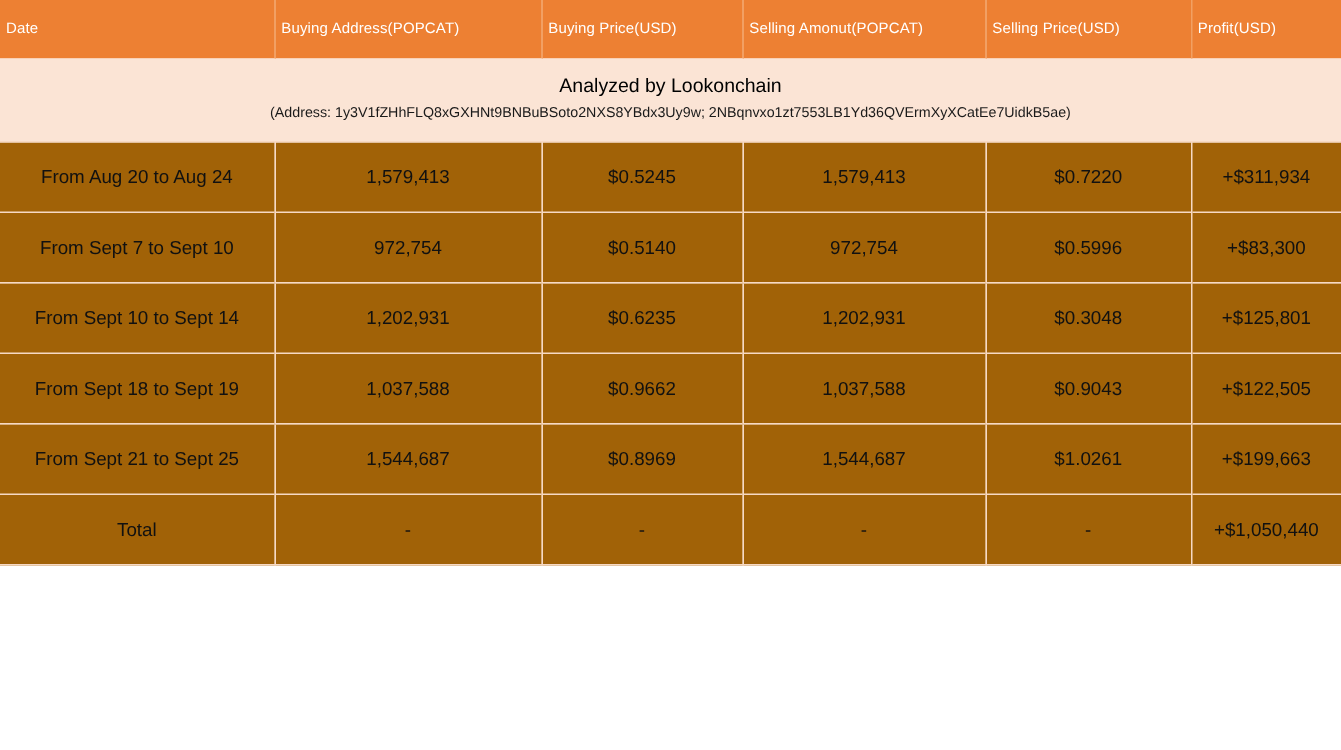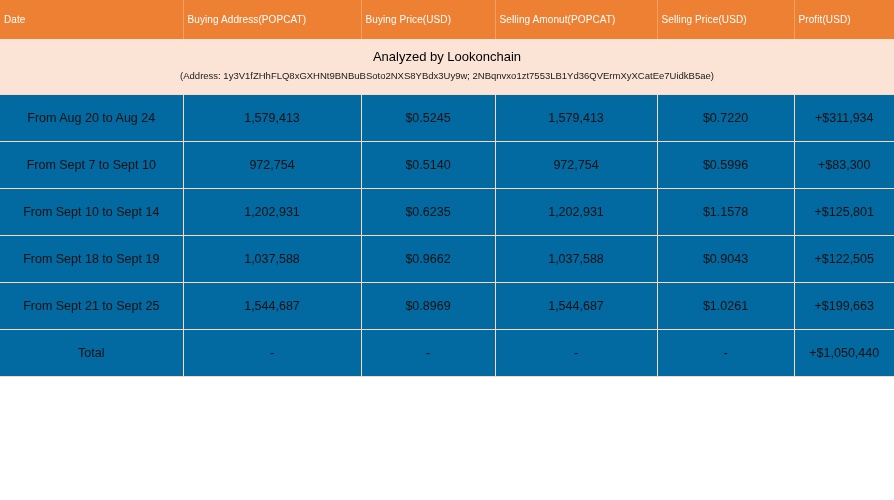--- a/index.html
+++ b/index.html
@@ -72,21 +72,21 @@
 
   
   tbody.data-body td {
     height: 46px;
     border-top: 1px solid #F7D9C4;
     border-right: 1px solid #F7D9C4;
     text-align: center;
     vertical-align: middle;
     font-size: 12.5px;
     color: #111111;
-    background: #0369a1;
+    background: #a16207;
     padding: 0 3px;
   }
   tbody.data-body td:last-child { border-right: none; }
   tbody.data-body tr:last-child td { border-bottom: 1px solid #F7D9C4; }
 
   td.profit-cell {
     color: #1DB36E;
     font-size: 12.5px;
     margin-top: 16px;
   }
@@ -143,21 +143,21 @@
         <td>$0.5140</td>
         <td>972,754</td>
         <td>$0.5996</td>
         <td class="profit-cell">+$83,300</td>
       </tr>
       <tr>
         <td class="date-cell">From Sept 10 to Sept 14</td>
         <td>1,202,931</td>
         <td>$0.6235</td>
         <td>1,202,931</td>
-        <td>$1.1578</td>
+        <td>$0.3048</td>
         <td class="profit-cell">+$125,801</td>
       </tr>
       <tr>
         <td class="date-cell">From Sept 18 to Sept 19</td>
         <td>1,037,588</td>
         <td>$0.9662</td>
         <td>1,037,588</td>
         <td>$0.9043</td>
         <td class="profit-cell">+$122,505</td>
       </tr>

